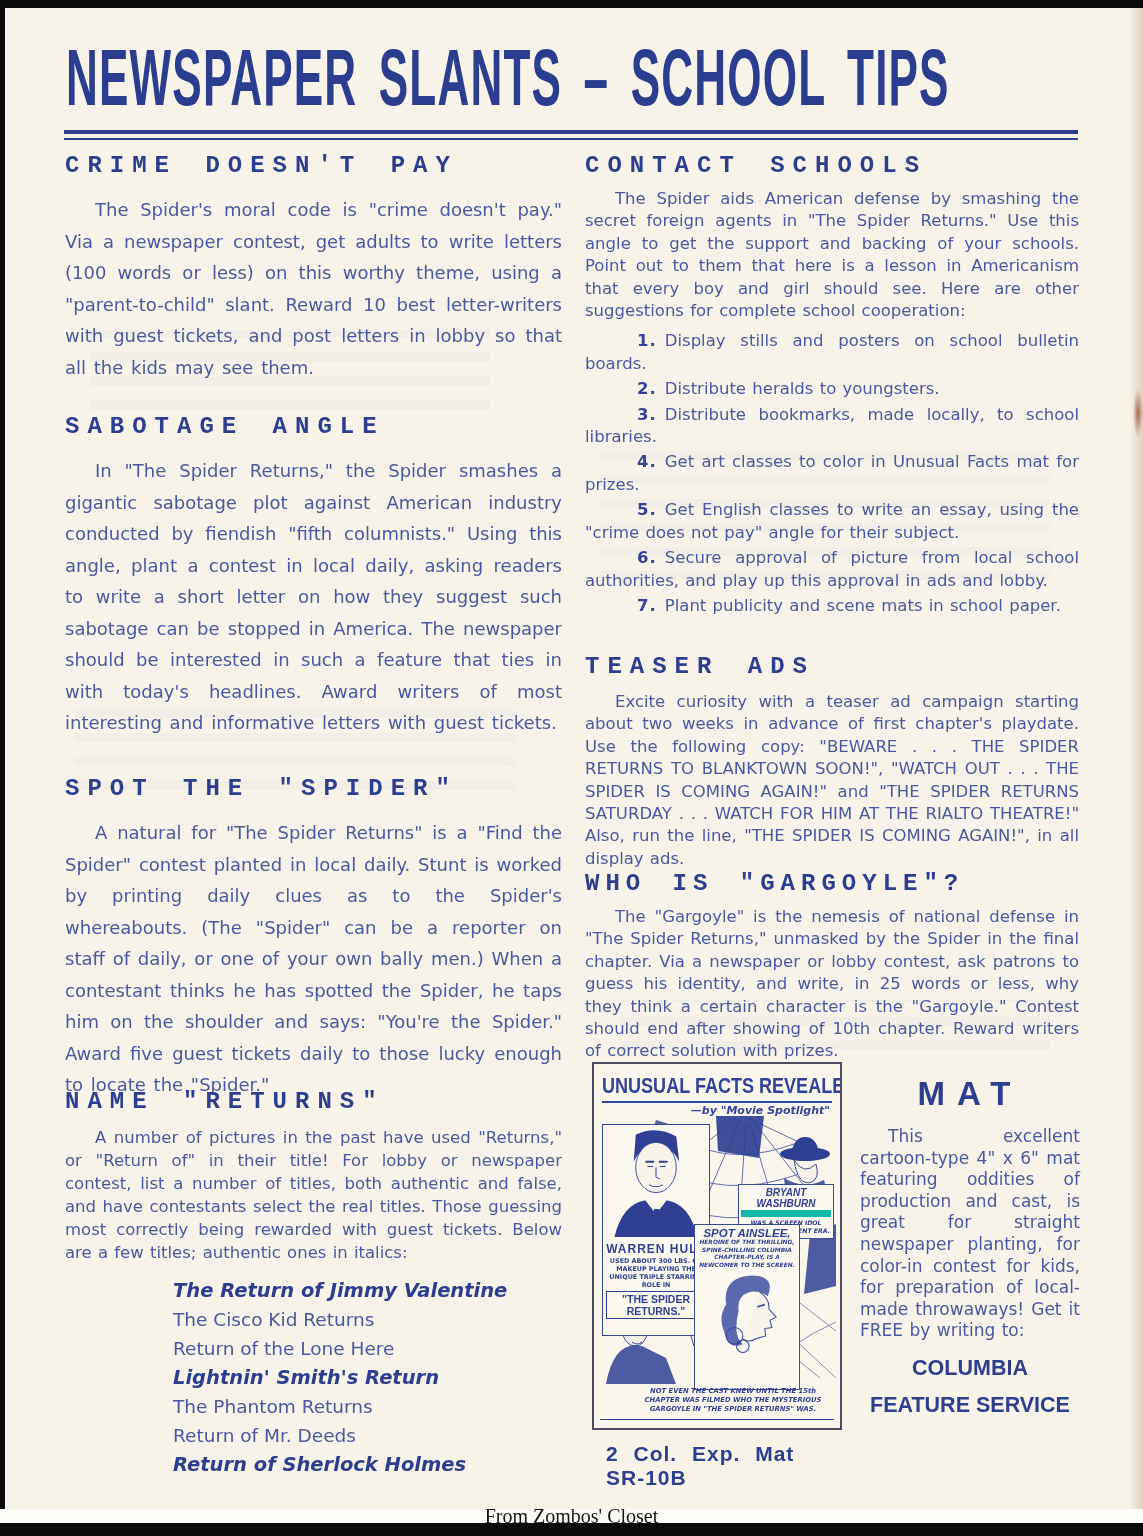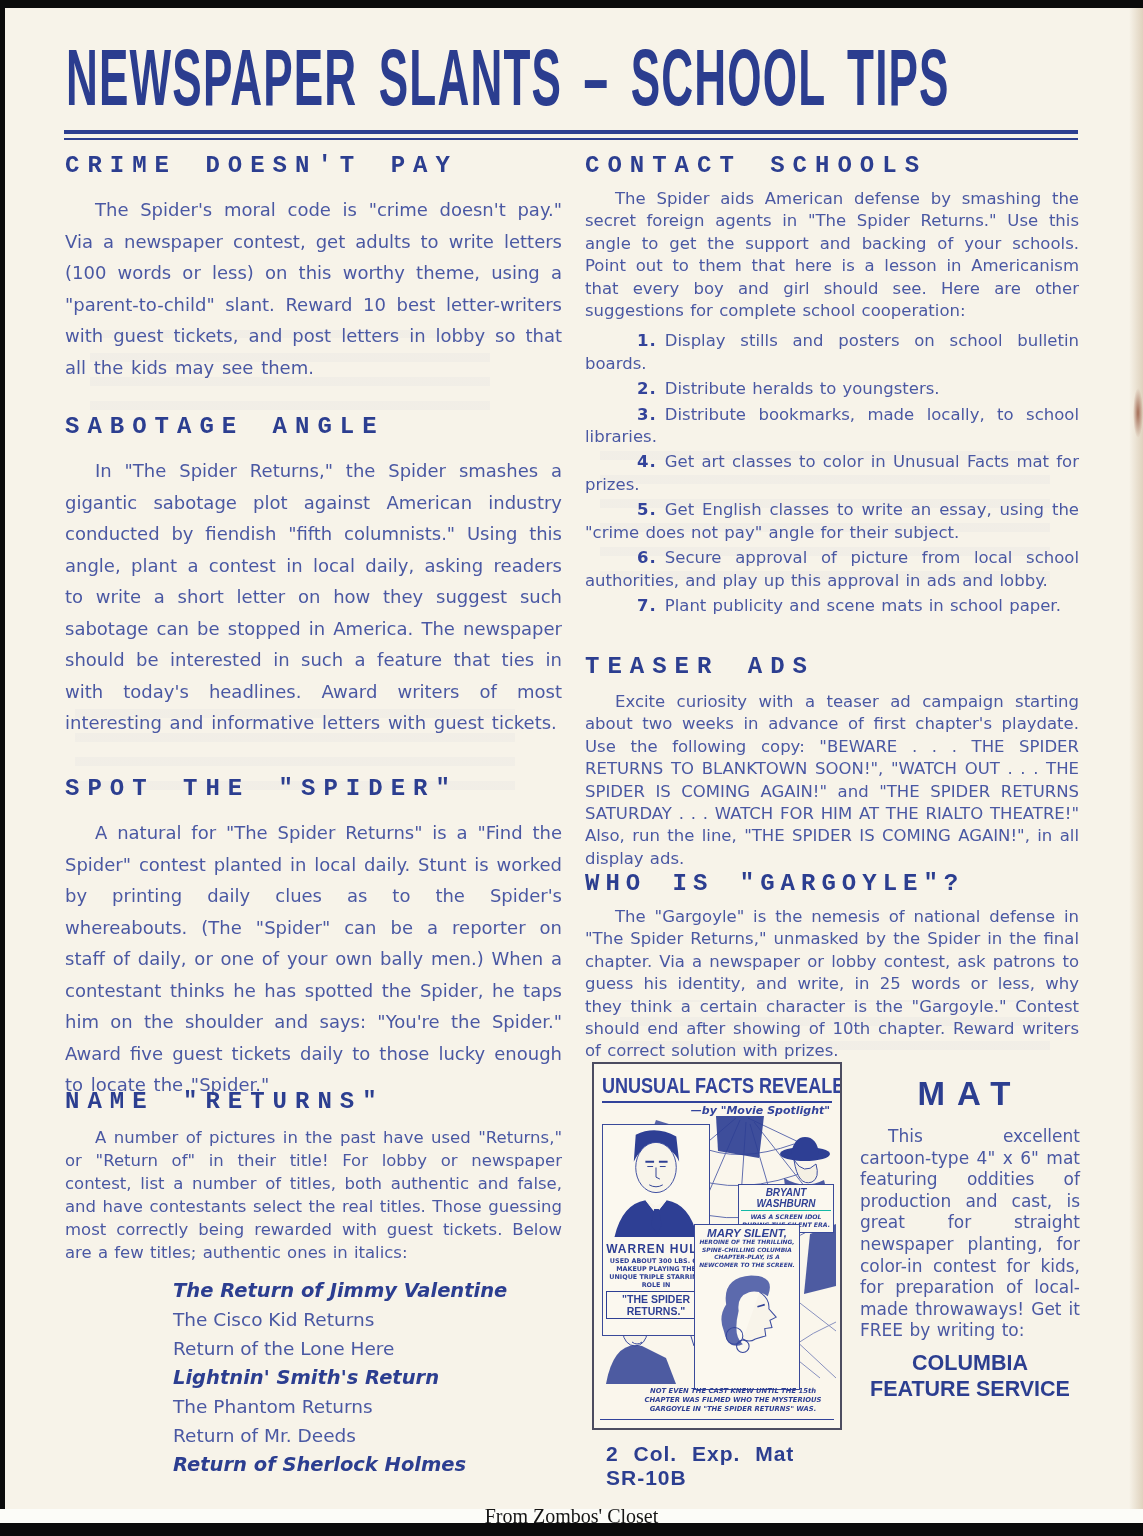--- a/index.html
+++ b/index.html
@@ -58,41 +58,41 @@
   .mat-art{position:absolute;left:4px;top:52px;width:240px;height:268px;}
   .panel{position:absolute;background:#fbf8ef;border:1px solid #3a4a9a;box-sizing:border-box;}
   .warren{left:8px;top:60px;width:108px;height:212px;text-align:center;z-index:2;}
   .warren-name{font-family:"Liberation Sans", sans-serif;font-weight:bold;font-size:12px;
        color:#2e3f94;letter-spacing:1px;margin-top:1px;}
   .warren-cap{font-size:6.4px;line-height:8px;color:#2e3f94;font-weight:bold;padding:1px 4px;}
   .warren-film{border:1px solid #2e3f94;margin:1px 3px 0 3px;font-family:"Liberation Sans", sans-serif;
        font-weight:bold;font-size:10.5px;color:#2e3f94;padding:1px 0;}
   .bryant{right:6px;top:120px;width:96px;z-index:2;text-align:center;padding:2px 2px 3px 2px;}
   .bryant-name{font-family:"Liberation Sans", sans-serif;font-weight:bold;font-style:italic;
-       font-size:10px;color:#2e3f94;border-bottom:1px solid #14b8a6;padding-bottom:1px;}
+       font-size:10px;color:#2e3f94;border-bottom:7px solid #14b8a6;padding-bottom:1px;}
   .bryant-cap{font-size:6.2px;line-height:8px;color:#2e3f94;font-weight:bold;margin-top:2px;font-style:italic;}
   .mary{left:100px;top:160px;width:106px;height:166px;z-index:3;text-align:center;}
   .mary-name{font-family:"Liberation Sans", sans-serif;font-weight:bold;font-style:italic;
        font-size:11.5px;color:#2e3f94;margin-top:2px;}
   .mary-cap{font-size:5.9px;line-height:7.5px;color:#2e3f94;font-weight:bold;font-style:italic;
        padding:0 4px;}
   .mat-footer{position:absolute;left:38px;right:6px;bottom:14px;z-index:4;
        font-size:6.8px;line-height:9px;color:#2e3f94;font-weight:bold;text-align:center;font-style:italic;}
   .mat-rule{position:absolute;left:6px;right:6px;bottom:8px;border-top:1.5px solid #32439b;z-index:4;}
   .mat-caption{margin:12px 0 0 14px;font-family:"Liberation Sans", sans-serif;font-weight:bold;
        font-size:21px;color:#2c3e90;letter-spacing:1px;word-spacing:8px;}
 
   
   .freemat{position:absolute;left:860px;top:1074px;width:220px;}
   .fm-h{font-family:"Liberation Sans", sans-serif;font-weight:bold;font-size:33px;line-height:40px;
        color:#2c3e90;text-align:center;letter-spacing:12px;}
   .fm-p{margin-top:12px;color:#4a58a3;font-size:17px;line-height:21.6px;text-align:justify;
        text-indent:28px;word-spacing:1px;}
   .fm-org{margin-top:8px;font-family:"Liberation Sans", sans-serif;font-weight:bold;font-size:21.5px;
-       line-height:26px;color:#2c3e90;text-align:center;}
+       line-height:37px;color:#2c3e90;text-align:center;}
   .fm-addr{margin-top:16px;font-family:"Liberation Sans", sans-serif;font-weight:bold;font-size:21.5px;
        line-height:27px;color:#2c3e90;text-align:center;}
 
   
   .credit-band{position:absolute;left:0;right:0;bottom:13px;height:14px;background:#fcfcf8;
        display:flex;align-items:center;justify-content:center;}
   .credit{font-family:"Liberation Serif", serif;font-size:20px;color:#161616;}
 </style>
 </head>
 <body>
@@ -227,21 +227,21 @@
       <div class="warren-cap">USED ABOUT 300 LBS. OF MAKEUP PLAYING THE UNIQUE TRIPLE STARRING ROLE IN</div>
       <div class="warren-film">"THE SPIDER RETURNS."</div>
     </div>
 
     <div class="panel bryant">
       <div class="bryant-name">BRYANT WASHBURN</div>
       <div class="bryant-cap">WAS A SCREEN IDOL DURING THE SILENT ERA.</div>
     </div>
 
     <div class="panel mary">
-      <div class="mary-name">MARY SILENT,</div>
+      <div class="mary-name">SPOT AINSLEE,</div>
       <div class="mary-cap">HEROINE OF THE THRILLING, SPINE-CHILLING COLUMBIA CHAPTER-PLAY, IS A NEWCOMER TO THE SCREEN.</div>
       <svg viewBox="0 0 96 86" width="100" height="90">
         <path d="M28,34 Q24,8 52,6 Q76,6 68,26 Q60,20 50,22 Q38,26 40,40 Q34,64 44,72 Q30,78 26,60 Q20,46 28,34 Z" fill="#35469c" opacity="0.8"></path>
         <path d="M60,22 Q70,28 69,38 L76,46 70,49 72,56 65,57 66,64 56,67 Q50,71 44,67" fill="#f8f4ea" stroke="#3c4da0"></path>
         <path d="M58,36 l7,-2" stroke="#2e3f94" stroke-width="1.5" fill="none"></path>
         <circle cx="36" cy="64" r="8" fill="none" stroke="#35469c"></circle>
         <circle cx="44" cy="74" r="6" fill="none" stroke="#35469c"></circle>
       </svg>
     </div>
 

